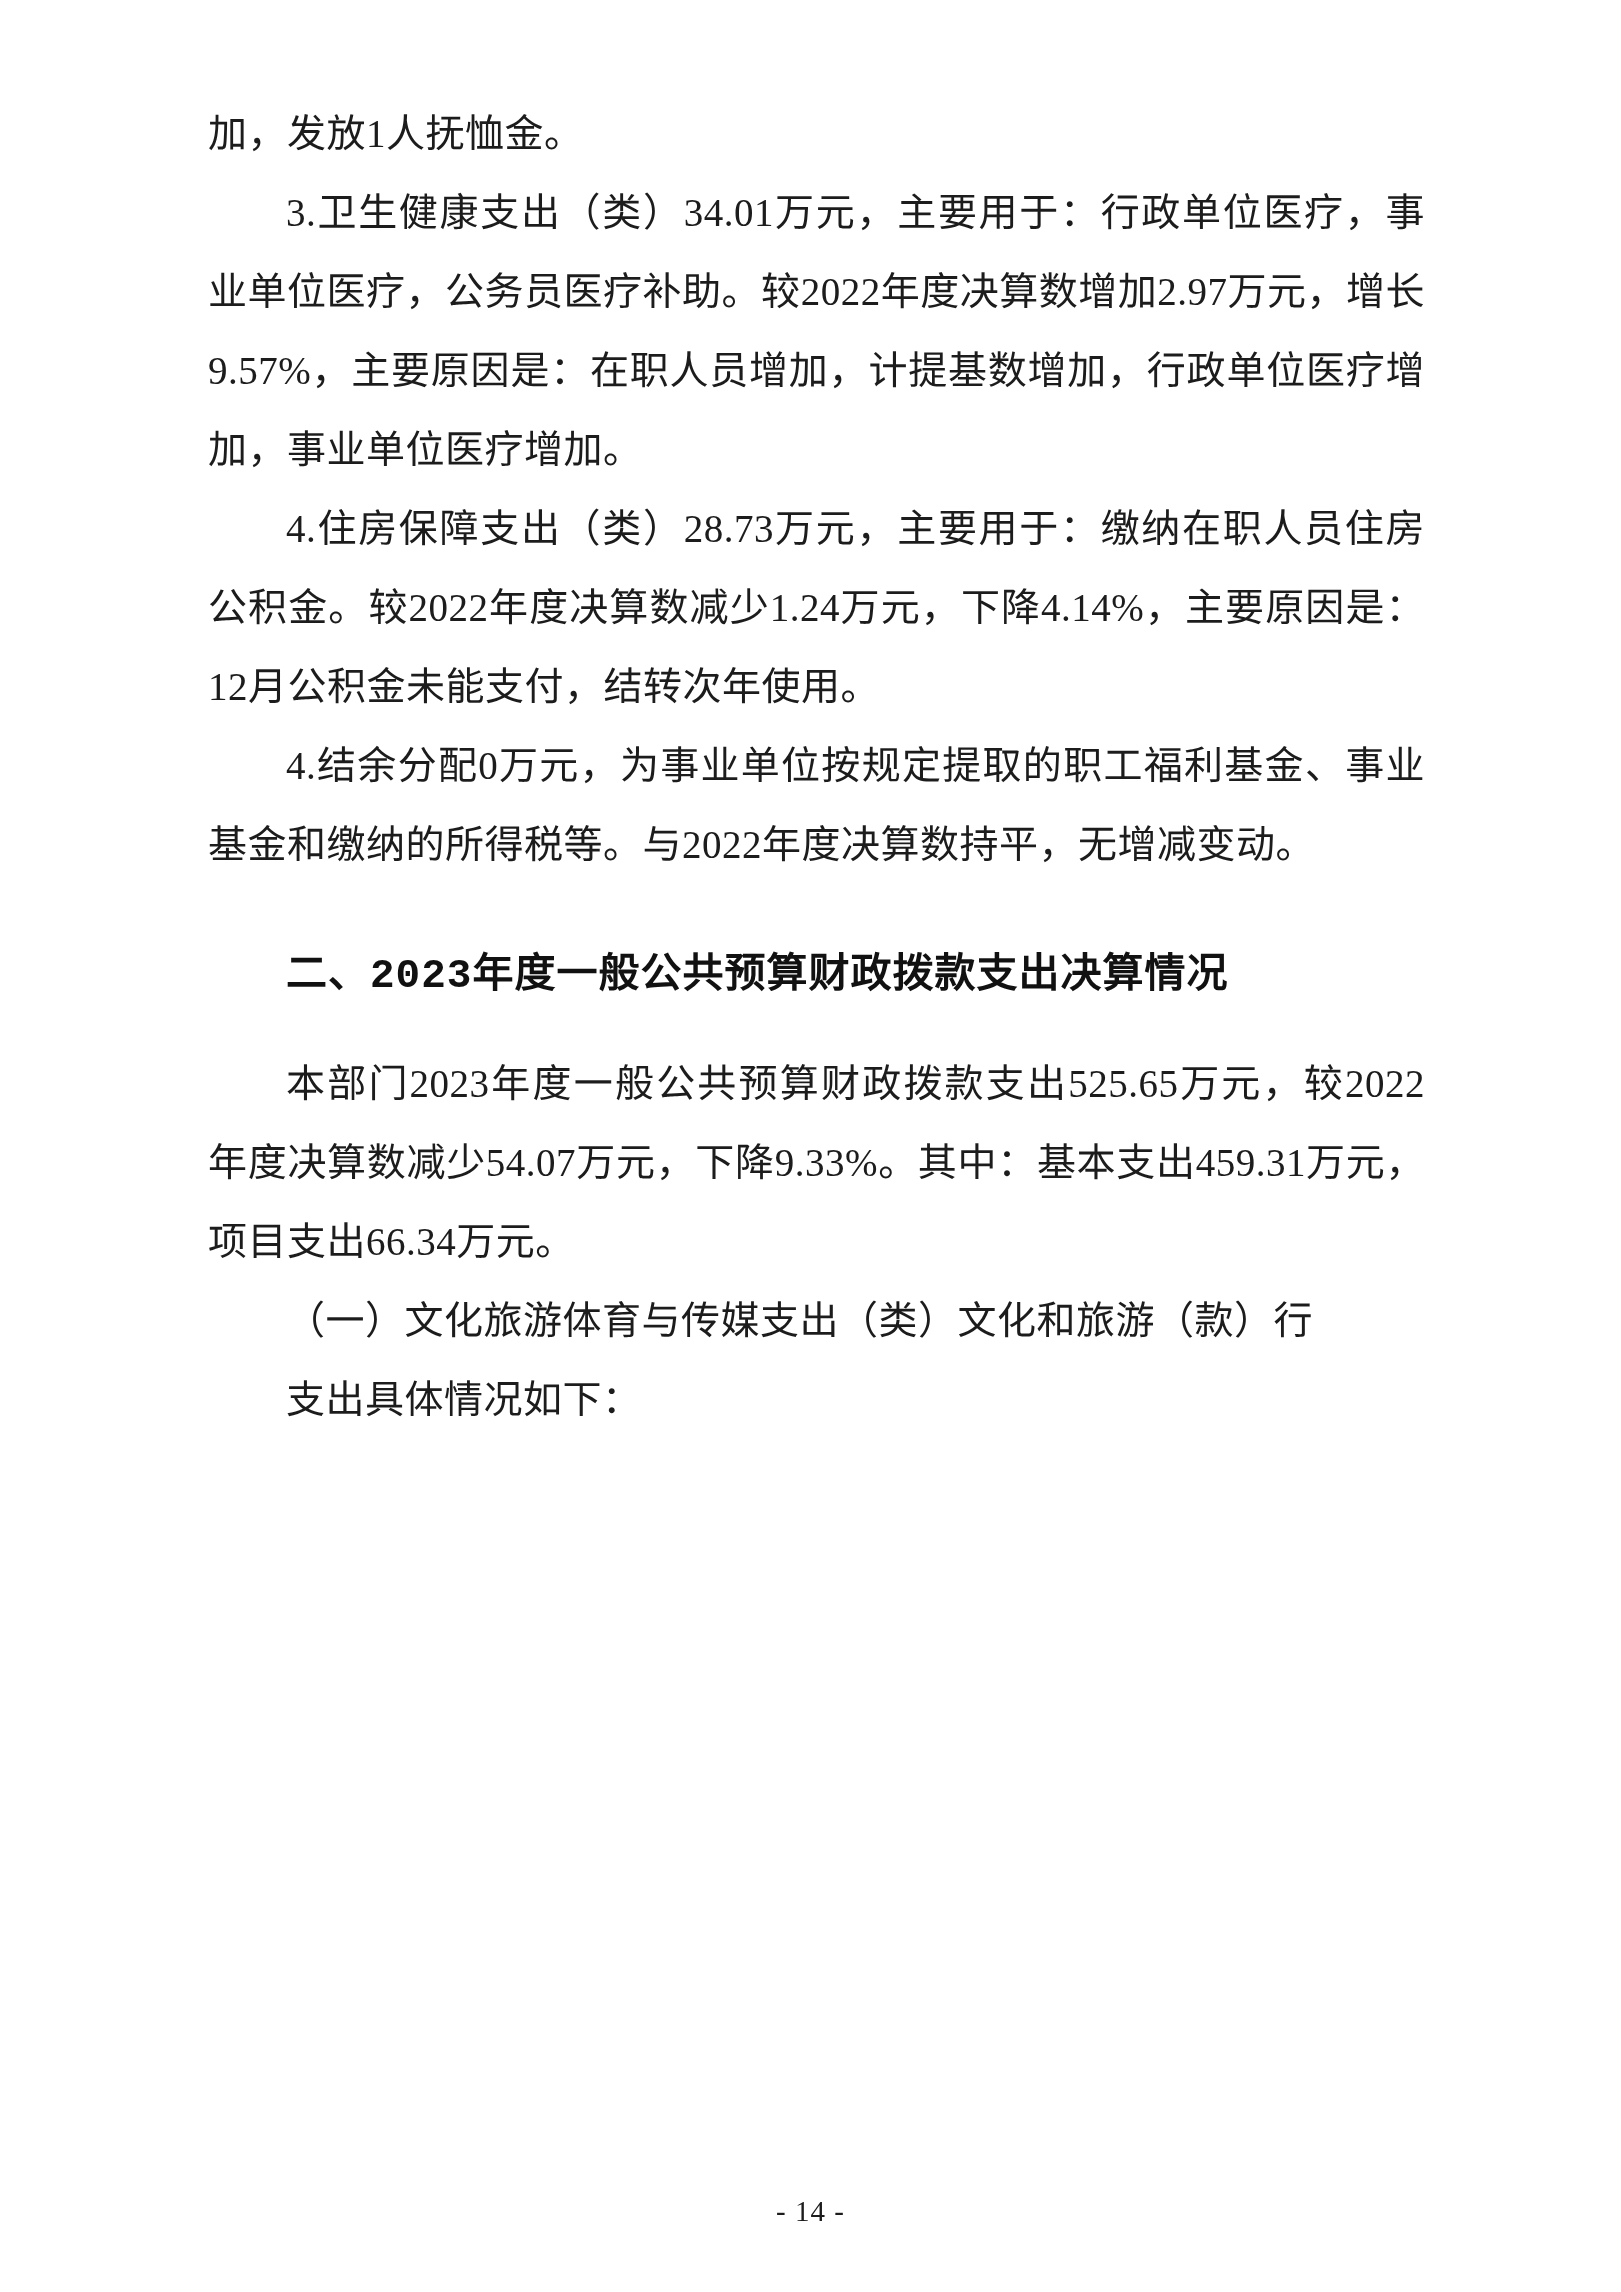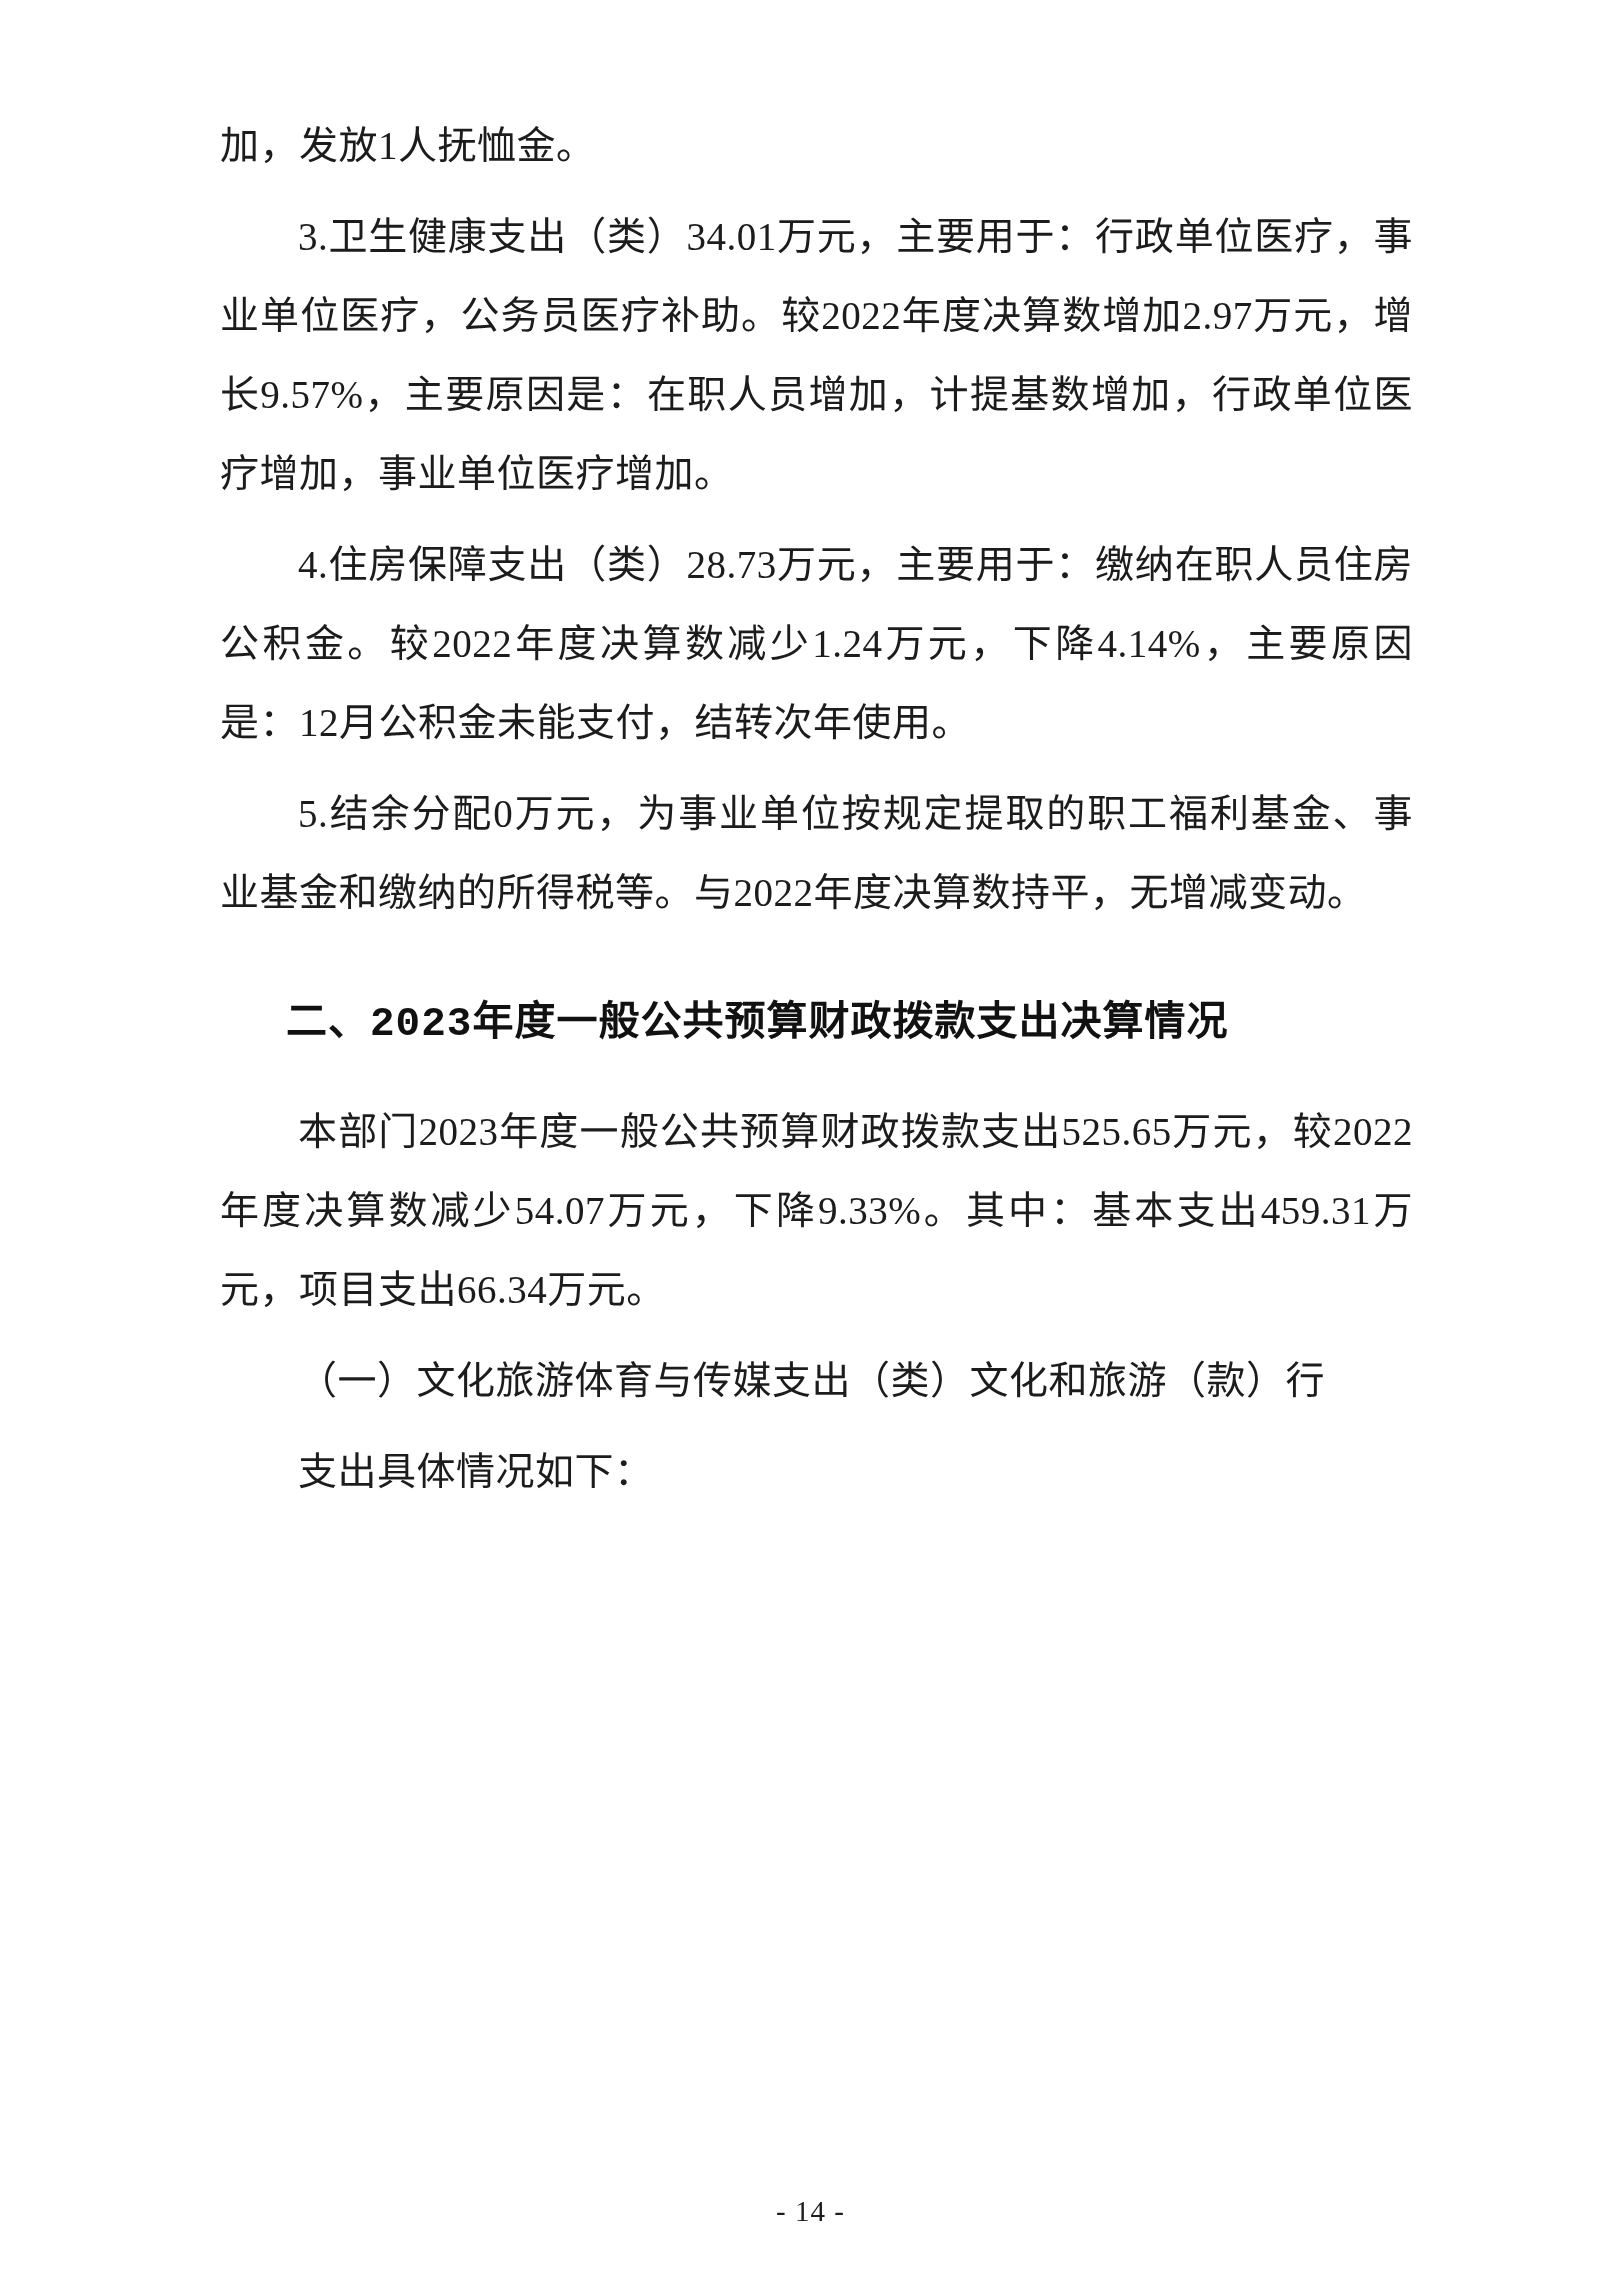--- a/index.html
+++ b/index.html
@@ -27,21 +27,21 @@
   }
   .body-text {
     font-size: 39px;
     line-height: 79px;
     text-align: justify;
     text-justify: inter-ideograph;
     letter-spacing: 0.5px;
     color: #1c1c1c;
   }
   p.para {
-    margin: 12px;
+    margin: 0;
     text-indent: 78px;
   }
   p.para.noindent {
     text-indent: 0;
   }
   h2.section-heading {
     margin: 53px 0 29px 0;
     font-size: 41px;
     line-height: 78px;
     font-weight: bold;
@@ -69,21 +69,21 @@
 <div class="page">
 
   <div class="body-text">
 
     <p class="para noindent">加，发放1人抚恤金。</p>
 
     <p class="para">3.卫生健康支出（类）34.01万元，主要用于：行政单位医疗，事业单位医疗，公务员医疗补助。较2022年度决算数增加2.97万元，增长9.57%，主要原因是：在职人员增加，计提基数增加，行政单位医疗增加，事业单位医疗增加。</p>
 
     <p class="para">4.住房保障支出（类）28.73万元，主要用于：缴纳在职人员住房公积金。较2022年度决算数减少1.24万元，下降4.14%，主要原因是：12月公积金未能支付，结转次年使用。</p>
 
-    <p class="para">5.结余分配0万元，为事业单位按规定提取的职工福利基金、事业基金和缴纳的所得税等。与2022年度决算数持平，无增减变动。</p>
+    <p class="para">4.结余分配0万元，为事业单位按规定提取的职工福利基金、事业基金和缴纳的所得税等。与2022年度决算数持平，无增减变动。</p>
 
 
     <h2 class="section-heading">二、2023年度一般公共预算财政拨款支出决算情况</h2>
 
     <p class="para">本部门2023年度一般公共预算财政拨款支出525.65万元，较2022年度决算数减少54.07万元，下降9.33%。其中：基本支出459.31万元，项目支出66.34万元。</p>
 
 
     <p class="para">（一）文化旅游体育与传媒支出（类）文化和旅游（款）行</p>
 
     <p class="para">支出具体情况如下：</p>

